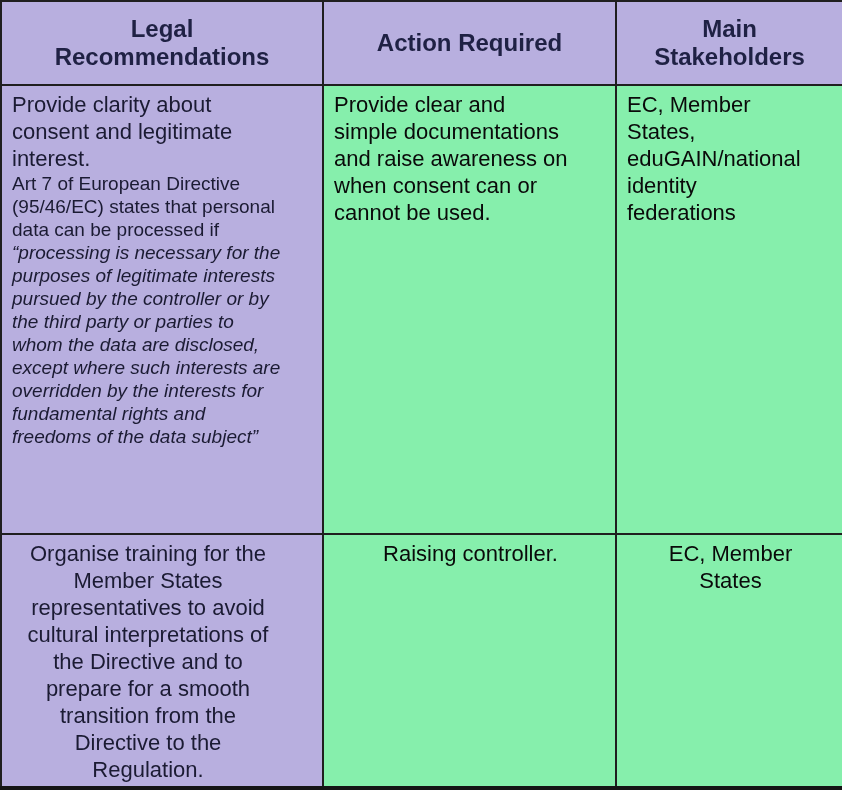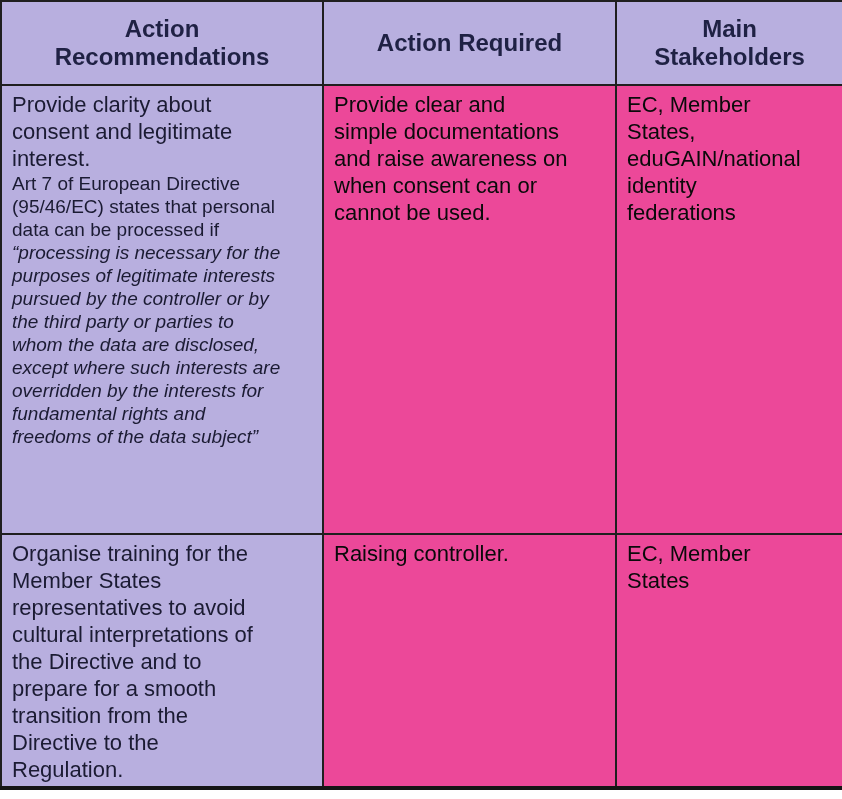--- a/index.html
+++ b/index.html
@@ -41,50 +41,50 @@
     height: 84px;
     white-space: pre-line;
     padding: 4px 6px;
   }
   td { padding: 5px 8px 0 10px; }
   td.legal-cell {
     background: var(--lavender);
     color: var(--legal_text);
   }
   td.plain-cell {
-    background: #ec4899;
+    background: #86efac;
     color: var(--body_text);
   }
   .cell-text {
     font-size: 22px;
     line-height: 27px;
     white-space: pre-line;
   }
   .legal-main { max-width: 300px; }
   .legal-note {
     font-size: 19px;
     line-height: 23px;
     white-space: pre-line;
   }
   .legal-note em { }
   tr.row-1 td { height: 449px; }
-  tr.row-2 td { height: 254px; }
+  tr.row-2 td { height: 254px; text-align: center; }
 </style>
 </head>
 <body>
 
 <table class="rec-table">
   <colgroup>
     <col style="width:322px">
     <col style="width:293px">
     <col style="width:227px">
   </colgroup>
   <thead>
     <tr>
-      <th>Action
+      <th>Legal
 Recommendations</th>
       <th>Action Required</th>
       <th>Main
 Stakeholders</th>
     </tr>
   </thead>
   <tbody>
     <tr class="row-1">
       <td class="legal-cell">
         <div class="cell-text legal-main">Provide clarity about

